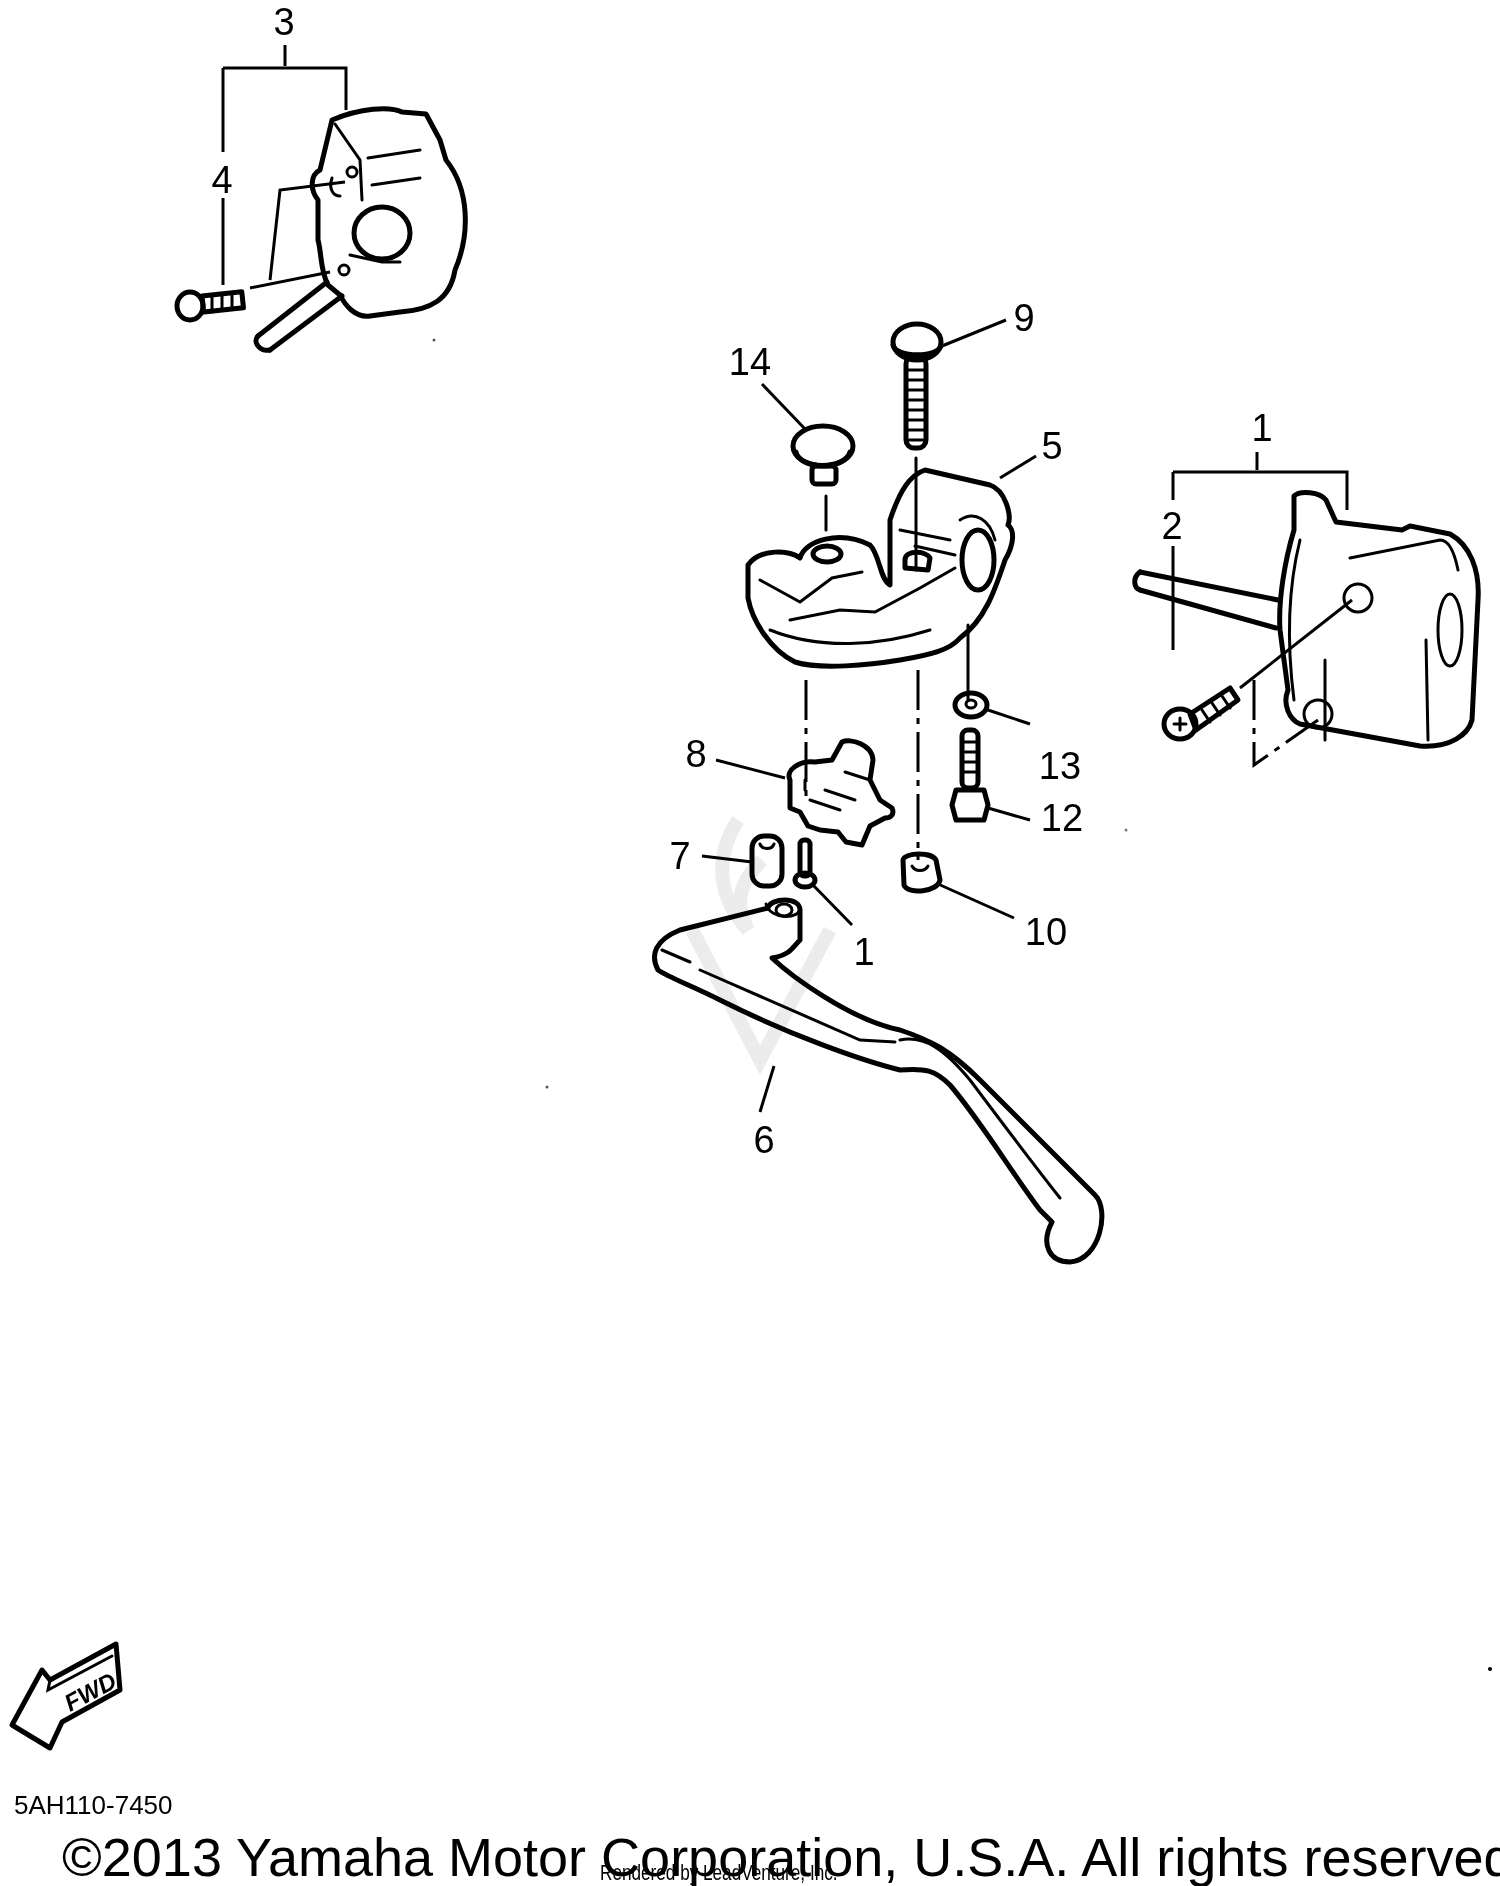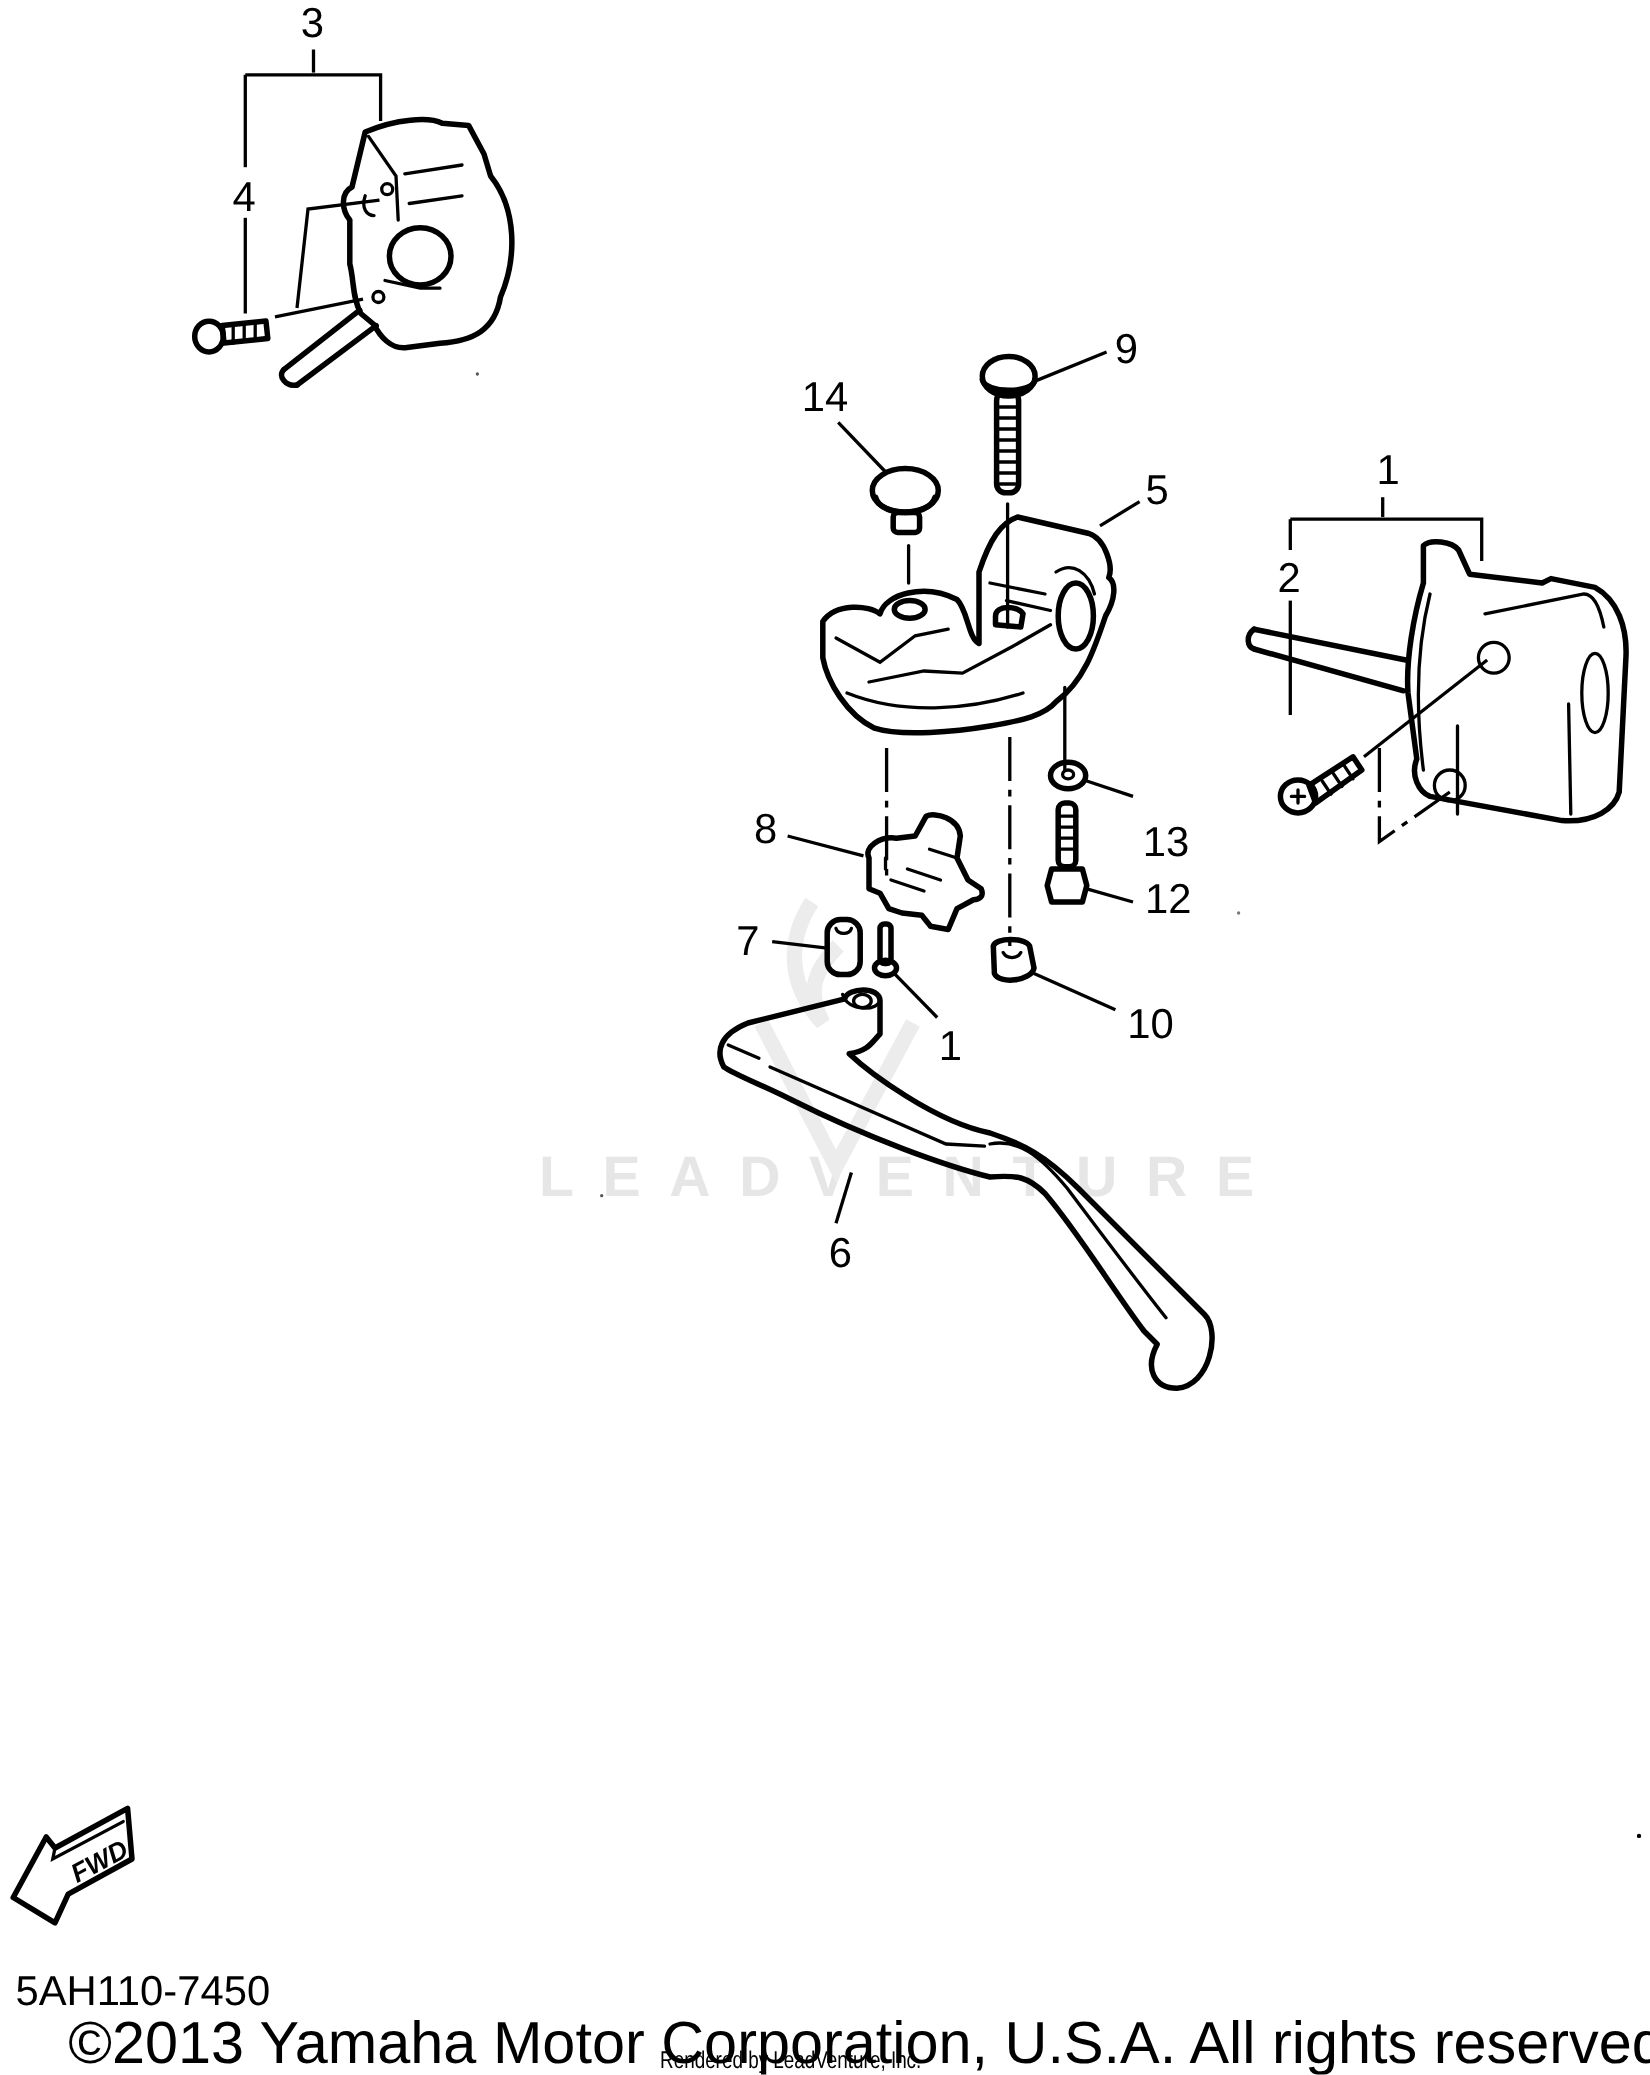--- a/index.html
+++ b/index.html
@@ -5,38 +5,37 @@
     html, body { margin: 0; padding: 0; background: #ffffff; }
     body { width: 1500px; height: 1886px; position: relative; overflow: hidden;
            font-family: "Liberation Sans", sans-serif; color: #000; }
     #stage { position: absolute; left: 0; top: 0; width: 1500px; height: 1886px; }
     .callout { position: absolute; font-family: "Liberation Sans", sans-serif;
                font-size: 38px; line-height: 1; color: #000; transform: translate(-50%, -50%);
                white-space: nowrap; }
     .watermark { position: absolute; left: 490px; top: 1040px; font-family: "Liberation Sans", sans-serif;
                  font-weight: bold; font-size: 52px; letter-spacing: 26px; color: #e6e6e6; white-space: nowrap; }
     .diagram-code { position: absolute; left: 14px; top: 1790px; font-family: "Liberation Sans", sans-serif;
-                    font-size: 38px; color: #000; }
+                    font-size: 26px; color: #000; }
     .copyright { position: absolute; left: 62px; top: 1826px; font-family: "Liberation Sans", sans-serif;
                  font-size: 54px; color: #000; white-space: nowrap; }
     .rendered-by { position: absolute; left: 600px; top: 1860px; font-family: "Liberation Sans", sans-serif;
                    font-size: 22px; color: #000; white-space: nowrap; transform: scaleX(0.78);
                    transform-origin: left top; }
     svg .ln { fill: none; stroke: #000; stroke-width: 5; stroke-linecap: round; stroke-linejoin: round; }
     svg .thin { fill: none; stroke: #000; stroke-width: 3; stroke-linecap: round; }
     svg .leader { fill: none; stroke: #000; stroke-width: 3; }
     svg .dash { fill: none; stroke: #000; stroke-width: 3; stroke-dasharray: 40 8 6 8; }
     svg .wm { fill: none; stroke: #ececec; stroke-width: 14; }
   </style>
 </head>
 <body>
 
 <div id="stage">
 
-  <div class="watermark">LEADVENTURE</div>
 
   <svg width="1500" height="1886" viewBox="0 0 1500 1886" style="position:absolute;left:0;top:0;">
 
     <g>
       <path class="wm" d="M738,820 C712,860 720,900 748,930 C732,900 742,880 762,860"></path>
       <path class="wm" d="M692,930 L760,1060 L830,930"></path>
     </g>
 
     <g>
 

